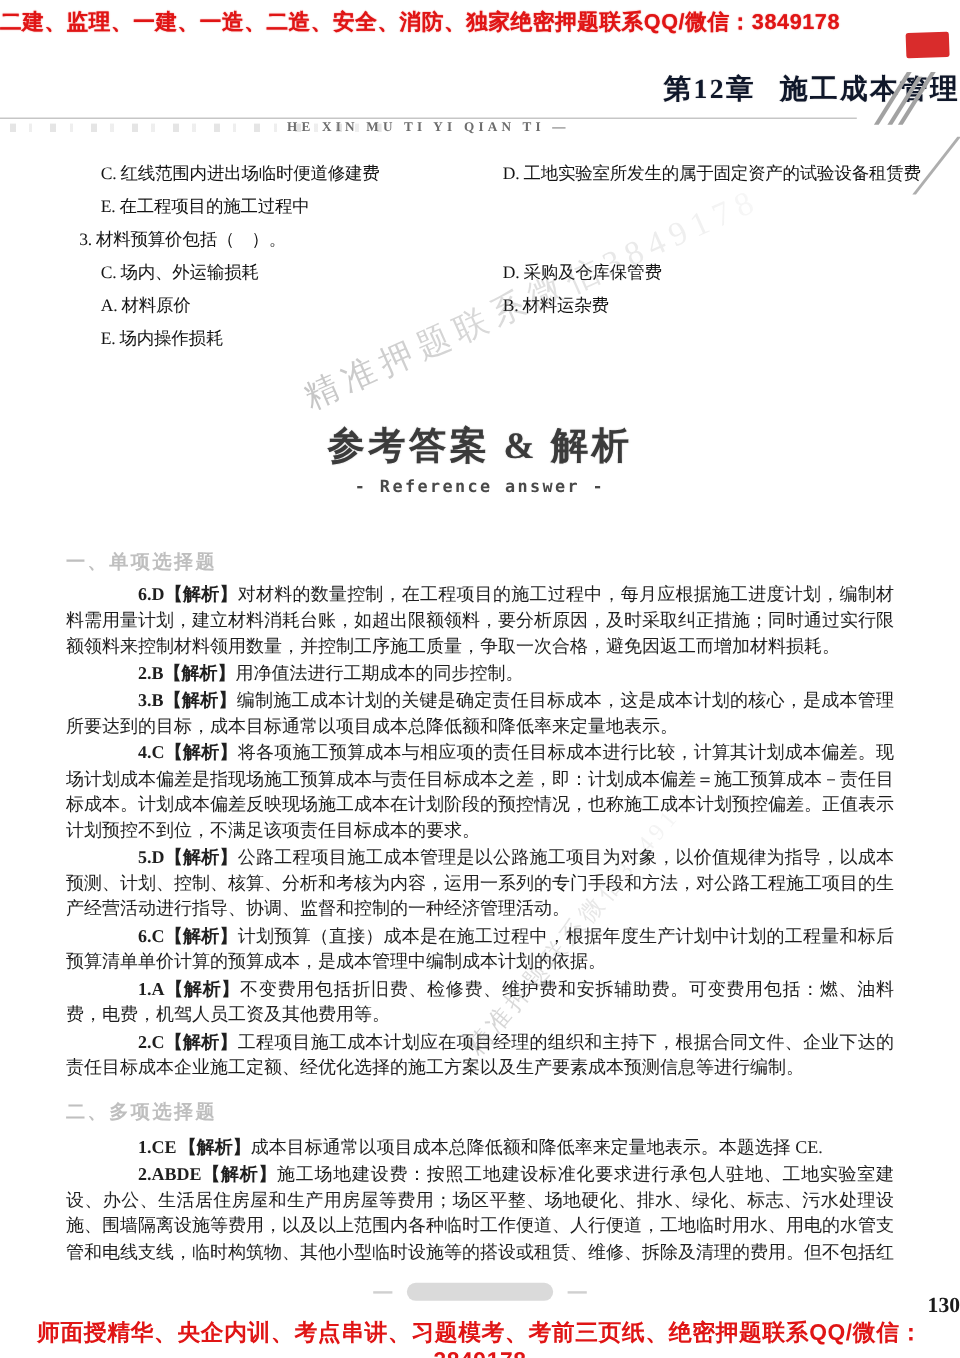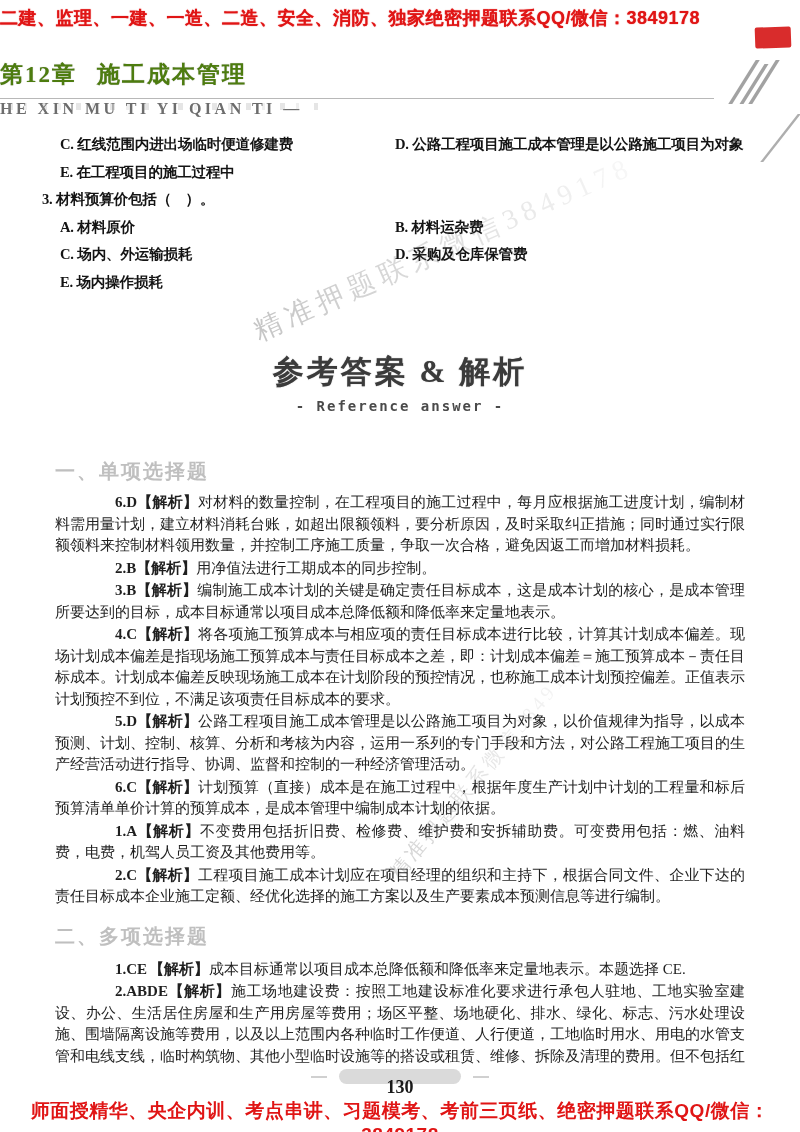--- a/index.html
+++ b/index.html
@@ -15,46 +15,46 @@
     font-weight:bold;font-size:18px;color:#e01515;letter-spacing:.5px;
     text-shadow:0 0 1px rgba(224,21,21,.9);
   }
   .stamp{
     position:absolute;top:27px;right:9px;width:36px;height:21px;
     background:#d40f0f;opacity:.88;border-radius:2px;transform:rotate(-2deg);
   }
   
   .hdr{position:absolute;top:58px;left:0;width:100%;}
   .hdr-title-row{
-    text-align:left;font-size:23px;font-weight:bold;
-    color:#4d7c0f;letter-spacing:2px;line-height:34px;
+    text-align:right;font-size:23px;font-weight:bold;
+    color:#0f172a;letter-spacing:2px;line-height:34px;
     text-shadow:0 0 1px rgba(143,143,143,.6);
   }
   .hdr-chapter{margin-right:20px;}
   .hdr-rule{position:absolute;top:40px;left:0;width:714px;height:0;
     border-top:1.5px solid #b8b8b8;}
   .hdr-pinyin{
-    text-align:left;padding-right:86px;margin-top:8px;
-    font-size:16px;font-weight:bold;color:#6d6d6d;letter-spacing:3.5px;
+    text-align:center;padding-right:86px;margin-top:8px;
+    font-size:11px;font-weight:bold;color:#6d6d6d;letter-spacing:3.5px;
   }
   .bleed{
     position:absolute;top:45px;left:8px;width:310px;height:7px;opacity:.45;
     background:repeating-linear-gradient(90deg,
       rgba(150,150,150,.55) 0 5px, transparent 5px 16px,
       rgba(150,150,150,.35) 16px 19px, transparent 19px 34px);
   }
   .slashes{position:absolute;top:2px;right:34px;display:flex;gap:6px;}
   .slashes i{display:block;width:4px;height:44px;background:#a2a2a2;
     transform:skewX(-32deg);}
   .slashes i:nth-child(2){height:40px;margin-top:4px;}
   .swoosh{position:absolute;top:56px;right:18px;width:3px;height:48px;
     background:#aeaeae;transform:skewX(-38deg);}
   
   .opts{position:absolute;top:131px;left:0;right:0;font-size:14.6px;
-    font-weight:700;color:#141414;}
+    font-weight:400;color:#141414;padding-left:24px;}
   .opt-row{display:flex;padding-left:60px;height:27.5px;align-items:center;
     white-space:nowrap;letter-spacing:-.2px;}
   .opt-row.qrow{padding-left:42px;}
   .opt-left{width:335px;}
   
   .wm{position:absolute;white-space:nowrap;font-weight:400;
     transform-origin:left bottom;color:rgba(95,95,95,.38);}
   .wm1{left:263px;top:312px;transform:rotate(-24deg);font-size:28px;
     letter-spacing:6px;
     -webkit-mask-image:linear-gradient(to right,rgba(0,0,0,.95),rgba(0,0,0,.12));
@@ -64,36 +64,36 @@
     -webkit-mask-image:linear-gradient(to right,rgba(0,0,0,.9),rgba(0,0,0,.1));
     mask-image:linear-gradient(to right,rgba(0,0,0,.9),rgba(0,0,0,.1));}
   
   .ref-title{position:absolute;top:351px;width:100%;text-align:center;}
   .ref-main{font-size:31px;font-weight:bold;letter-spacing:3px;color:#3b3b3b;
     text-shadow:0 0 1px rgba(59,59,59,.5);}
   .ref-sub{margin-top:5px;font-family:"DejaVu Sans Mono","Liberation Mono",monospace;
     font-size:14px;font-weight:bold;letter-spacing:2px;color:#4a4a4a;}
   
   .content{position:absolute;top:458px;left:55px;width:690px;}
-  .sec-heading{font-size:20px;font-weight:bold;color:#bfbfbf;
+  .sec-heading{font-size:16px;font-weight:bold;color:#bfbfbf;
     letter-spacing:2px;margin:0 0 7px 0;}
   .sec-heading.second{margin-top:15px;margin-bottom:9px;}
   .para{font-size:15px;line-height:21.5px;margin:1px 0;text-align:justify;
     text-indent:2em;font-weight:500;color:#1f1f1f;}
   .ans{font-weight:bold;display:inline-block;min-width:38px;}
   .para.wide .ans{min-width:64px;}
   .tag{font-weight:bold;}
   
   .page-blob{position:absolute;top:1069px;left:50%;transform:translateX(-50%);
     width:122px;height:15px;background:#dadada;border-radius:8px;}
   .page-blob::before,.page-blob::after{content:"";position:absolute;top:7px;
     width:16px;height:2px;background:#d0d0d0;}
   .page-blob::before{left:-28px;}
   .page-blob::after{right:-28px;}
-  .page-num{position:absolute;top:1077px;width:100%;text-align:center;
+  .page-num{position:absolute;top:1077px;width:100%;text-align:right;
     font-size:18px;font-weight:bold;color:#1a1a1a;}
   .banner-bottom{position:absolute;top:1098px;left:0;right:0;text-align:center;
     font-family:"Liberation Sans","DejaVu Sans",sans-serif;
     font-weight:bold;font-size:19px;color:#e01515;letter-spacing:.5px;}
 </style>
 </head>
 <body>
 
 <div class="banner-top">二建、监理、一建、一造、二造、安全、消防、独家绝密押题联系QQ/微信：3849178</div>
 <div class="stamp"></div>
@@ -109,35 +109,35 @@
     <i></i>
       <i></i>
       <i></i>
   </div>
   <div class="swoosh"></div>
 </div>
 
 <div class="opts">
   <div class="opt-row">
     <span class="opt-left">C. 红线范围内进出场临时便道修建费</span>
-    <span>D. 公路工程项目施工成本管理是以公路施工项目为对象</span>
+    <span>D. 工地实验室所发生的属于固定资产的试验设备租赁费</span>
   </div>
   <div class="opt-row">
     <span class="opt-left">E. 在工程项目的施工过程中</span>
   </div>
   <div class="opt-row qrow">
     <span>3. 材料预算价包括（　）。</span>
   </div>
   <div class="opt-row">
+    <span class="opt-left">C. 场内、外运输损耗</span>
+    <span>D. 采购及仓库保管费</span>
+  </div>
+  <div class="opt-row">
     <span class="opt-left">A. 材料原价</span>
     <span>B. 材料运杂费</span>
-  </div>
-  <div class="opt-row">
-    <span class="opt-left">C. 场内、外运输损耗</span>
-    <span>D. 采购及仓库保管费</span>
   </div>
   <div class="opt-row">
     <span class="opt-left">E. 场内操作损耗</span>
   </div>
 </div>
 
 <div class="wm wm1">精准押题联系微信3849178</div>
 <div class="wm wm2">精准押题联系微信3849178</div>
 
 <div class="ref-title">

